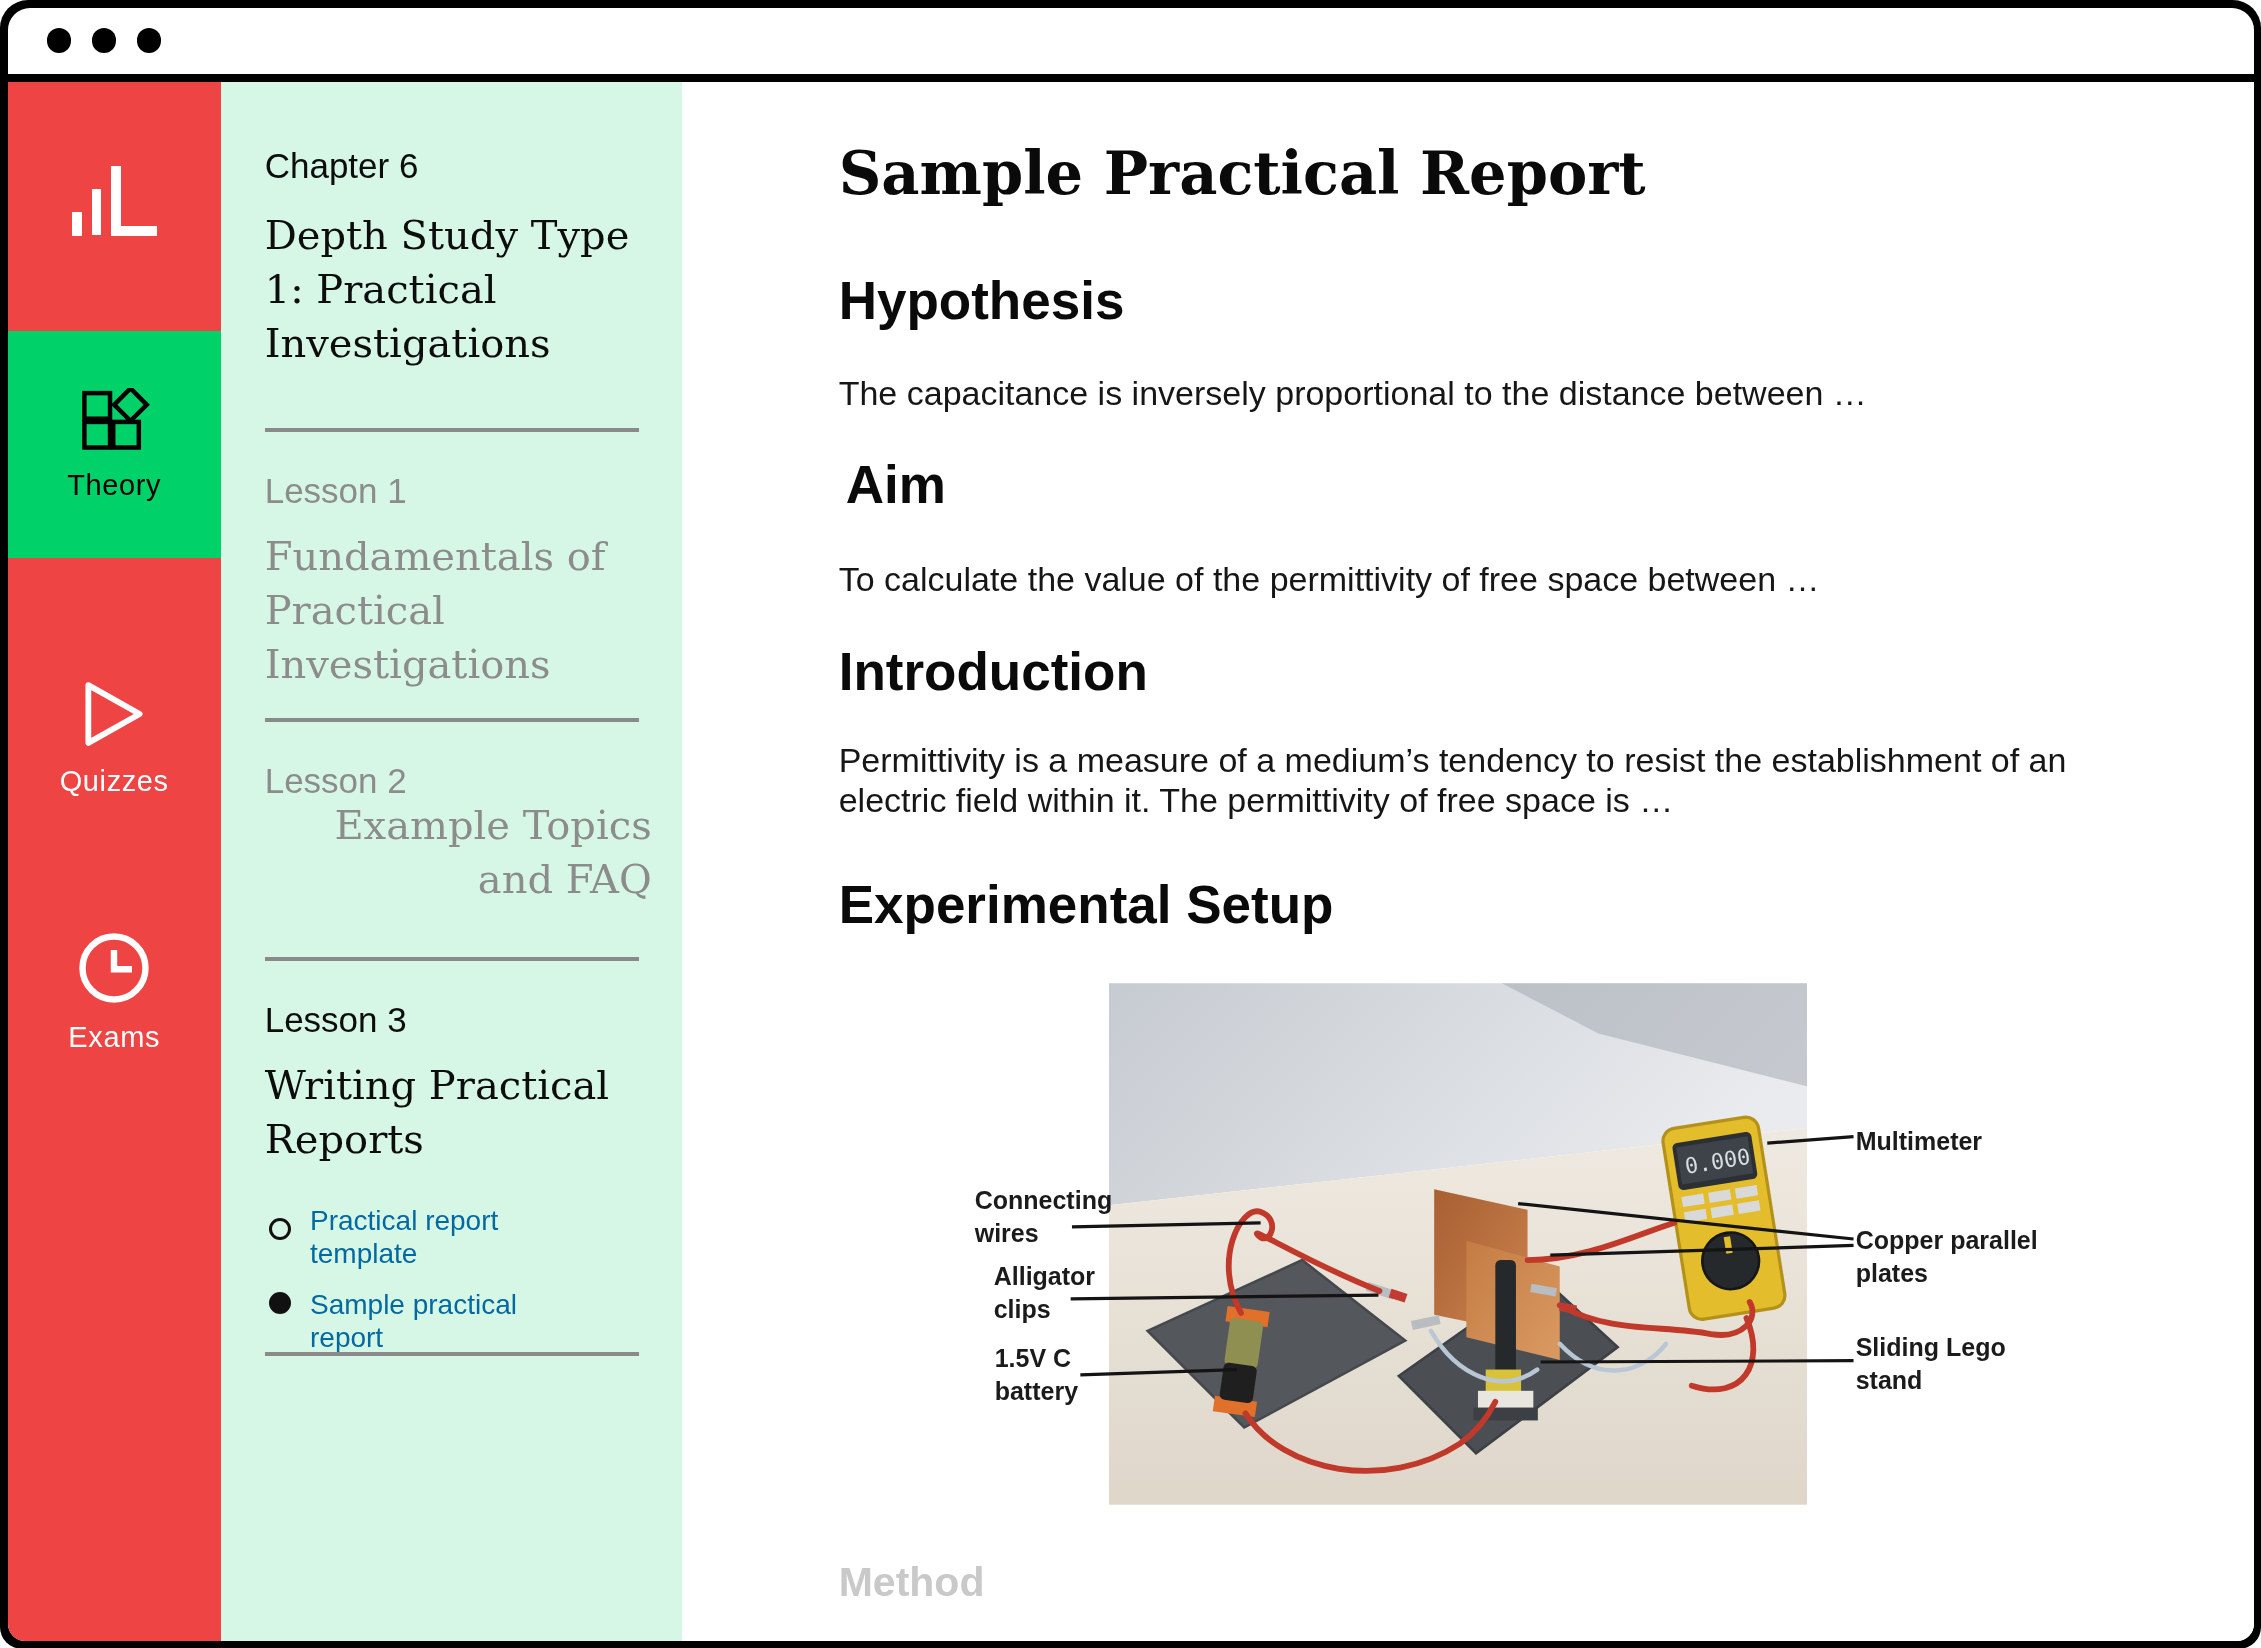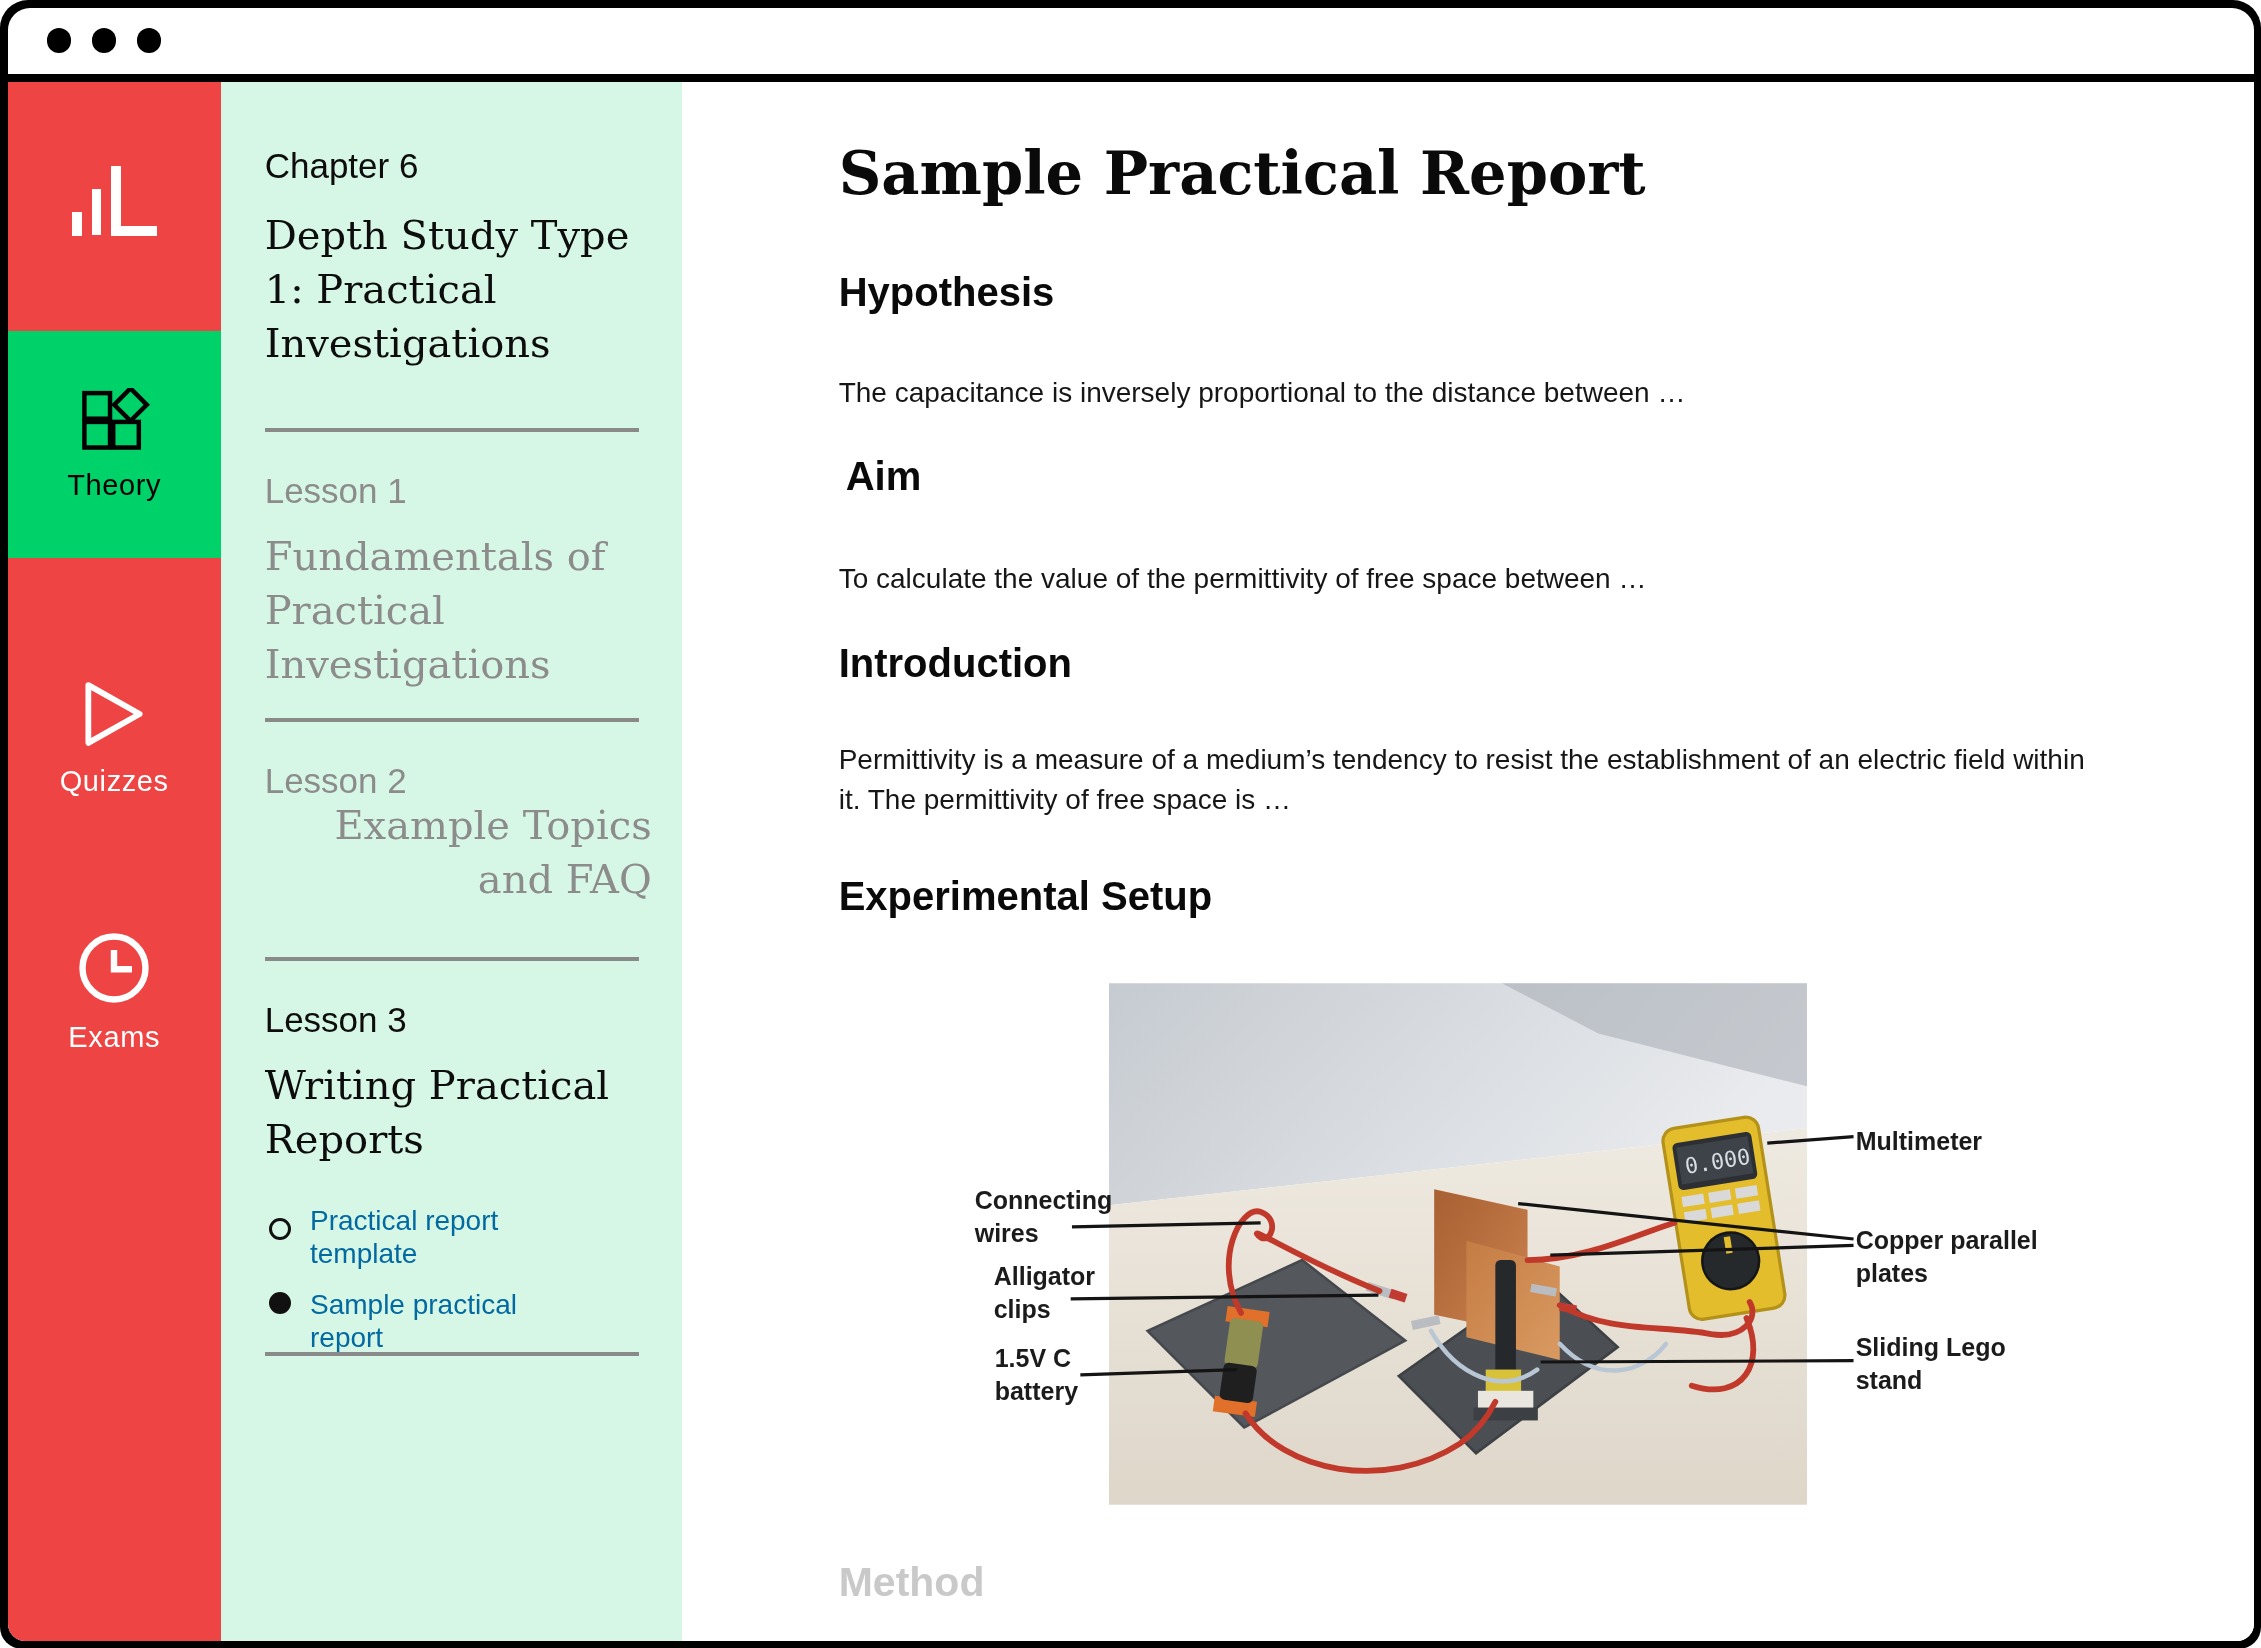--- a/index.html
+++ b/index.html
@@ -61,26 +61,26 @@
   .radio-text { margin-left:19.3px; font-size:28px; line-height:33px; width:271px; color:#0369a1; }
   .rr1 { top:1122px; }
   .rr2 { top:1206px; }
   .rr1 .radio { margin-top:14px; }
   .rr2 .radio { margin-top:3.9px; }
 
   
   .main { flex:1; background:#fff; position:relative; color:#0a0a0a; }
   .doc-title { position:absolute; left:157px; top:57px;
                font-family:"DejaVu Serif", serif; font-size:59px; }
-  .h2 { position:absolute; left:157px; font-size:40px; font-weight:700; }
+  .h2 { position:absolute; left:157px; font-size:53px; font-weight:700; }
   .h-hyp   { top:188px; }
   .h-aim   { top:372px; left:164px; }
   .h-intro { top:559px; }
   .h-setup { top:792px; }
-  .para { position:absolute; left:157px; font-size:28px; line-height:40px; color:#161616; }
+  .para { position:absolute; left:157px; font-size:34px; line-height:40px; color:#161616; }
   .p1 { top:291px;  max-width:1385px; }
   .p2 { top:477px;  max-width:1385px; }
   .p3 { top:658px; max-width:1263px; }
   .method { position:absolute; left:157px; top:1477px; font-size:41px; font-weight:700; color:#c9c9c9; }
 
   
   .figure { position:absolute; left:253px; top:895px; width:1089px; height:544px; }
   .photo { position:absolute; left:174px; top:6.4px; width:698px; height:522px; }
   .callouts { position:absolute; left:0; top:0; width:1089px; height:544px; pointer-events:none; }
   .fig-label { position:absolute; font-size:25px; line-height:33px; font-weight:700; color:#1b1b1b; }

